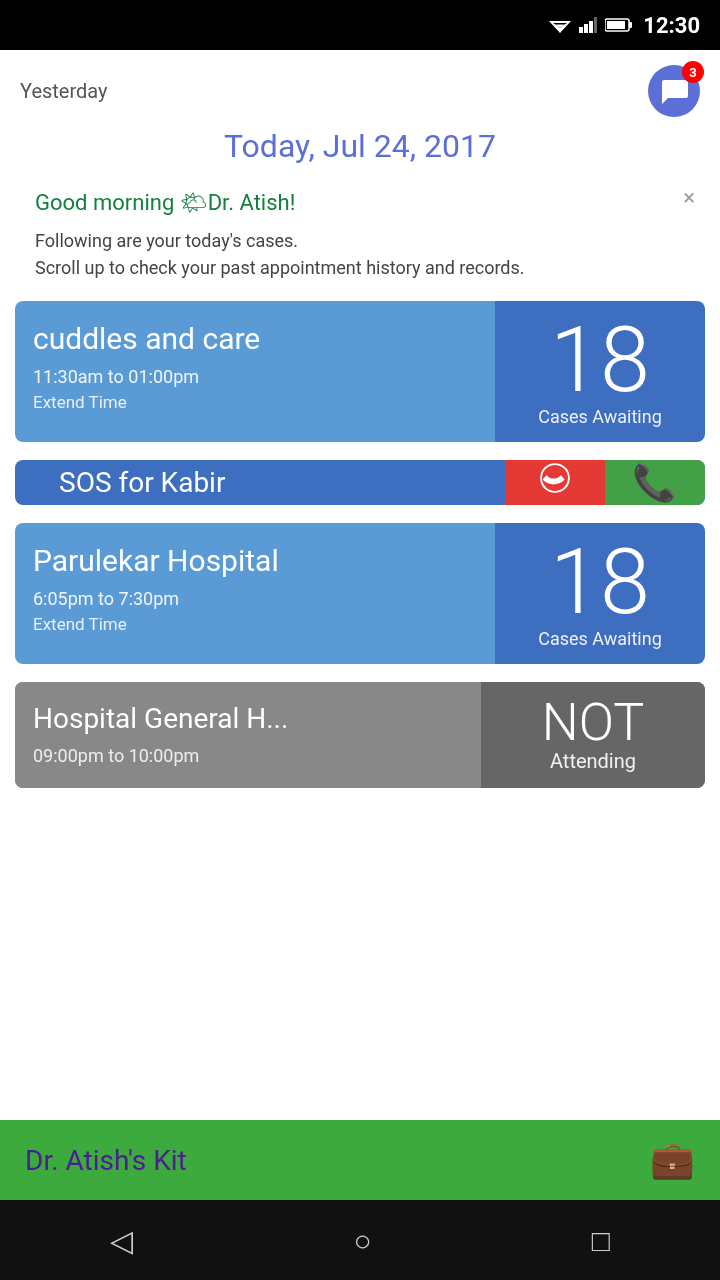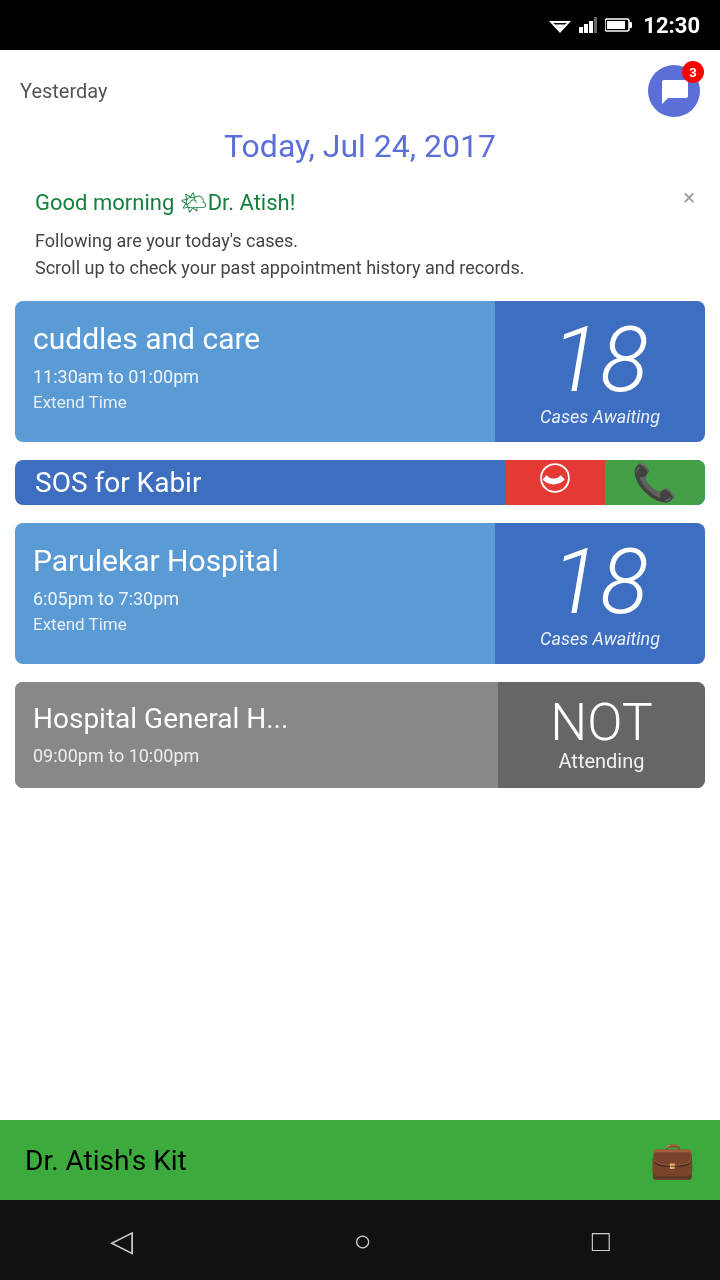--- a/index.html
+++ b/index.html
@@ -178,41 +178,41 @@
     }
 
     .appt-right {
       background: #3d6ebf;
       width: 210px;
       display: flex;
       flex-direction: column;
       align-items: center;
       justify-content: center;
       padding: 15px;
-      font-style: italic;
     }
     .cases-number {
       font-size: 90px;
       color: #fff;
       font-weight: 300;
       line-height: 1;
     }
     .cases-label {
       font-size: 18px;
       color: rgba(255,255,255,0.9);
       text-align: center;
     }
 
     
     .sos-card {
       margin-bottom: 18px;
       border-radius: 8px;
       overflow: hidden;
       display: flex;
       background: #3d6ebf;
+      padding-left: 24px;
     }
     .sos-name {
       flex: 1;
       padding: 0 20px;
       display: flex;
       align-items: center;
       font-size: 28px;
       color: #fff;
     }
     .sos-btn-decline {
@@ -254,21 +254,21 @@
       color: #fff;
       font-weight: 400;
       margin-bottom: 10px;
     }
     .not-attending-time {
       font-size: 18px;
       color: rgba(255,255,255,0.85);
     }
     .not-attending-right {
       background: #666;
-      width: 207px;
+      width: 224px;
       display: flex;
       flex-direction: column;
       align-items: center;
       justify-content: center;
       padding: 15px;
     }
     .not-text {
       font-size: 52px;
       color: #fff;
       font-weight: 300;
@@ -285,21 +285,21 @@
       background: #3daa3d;
       height: 80px;
       display: flex;
       align-items: center;
       justify-content: space-between;
       padding: 0 25px;
       flex-shrink: 0;
     }
     .kit-label {
       font-size: 28px;
-      color: #000000;
+      color: #4c1d95;
       font-weight: 400;
     }
     .kit-icon {
       color: #fff;
       font-size: 36px;
     }
 
     
     .nav-bar {
       background: #111;

